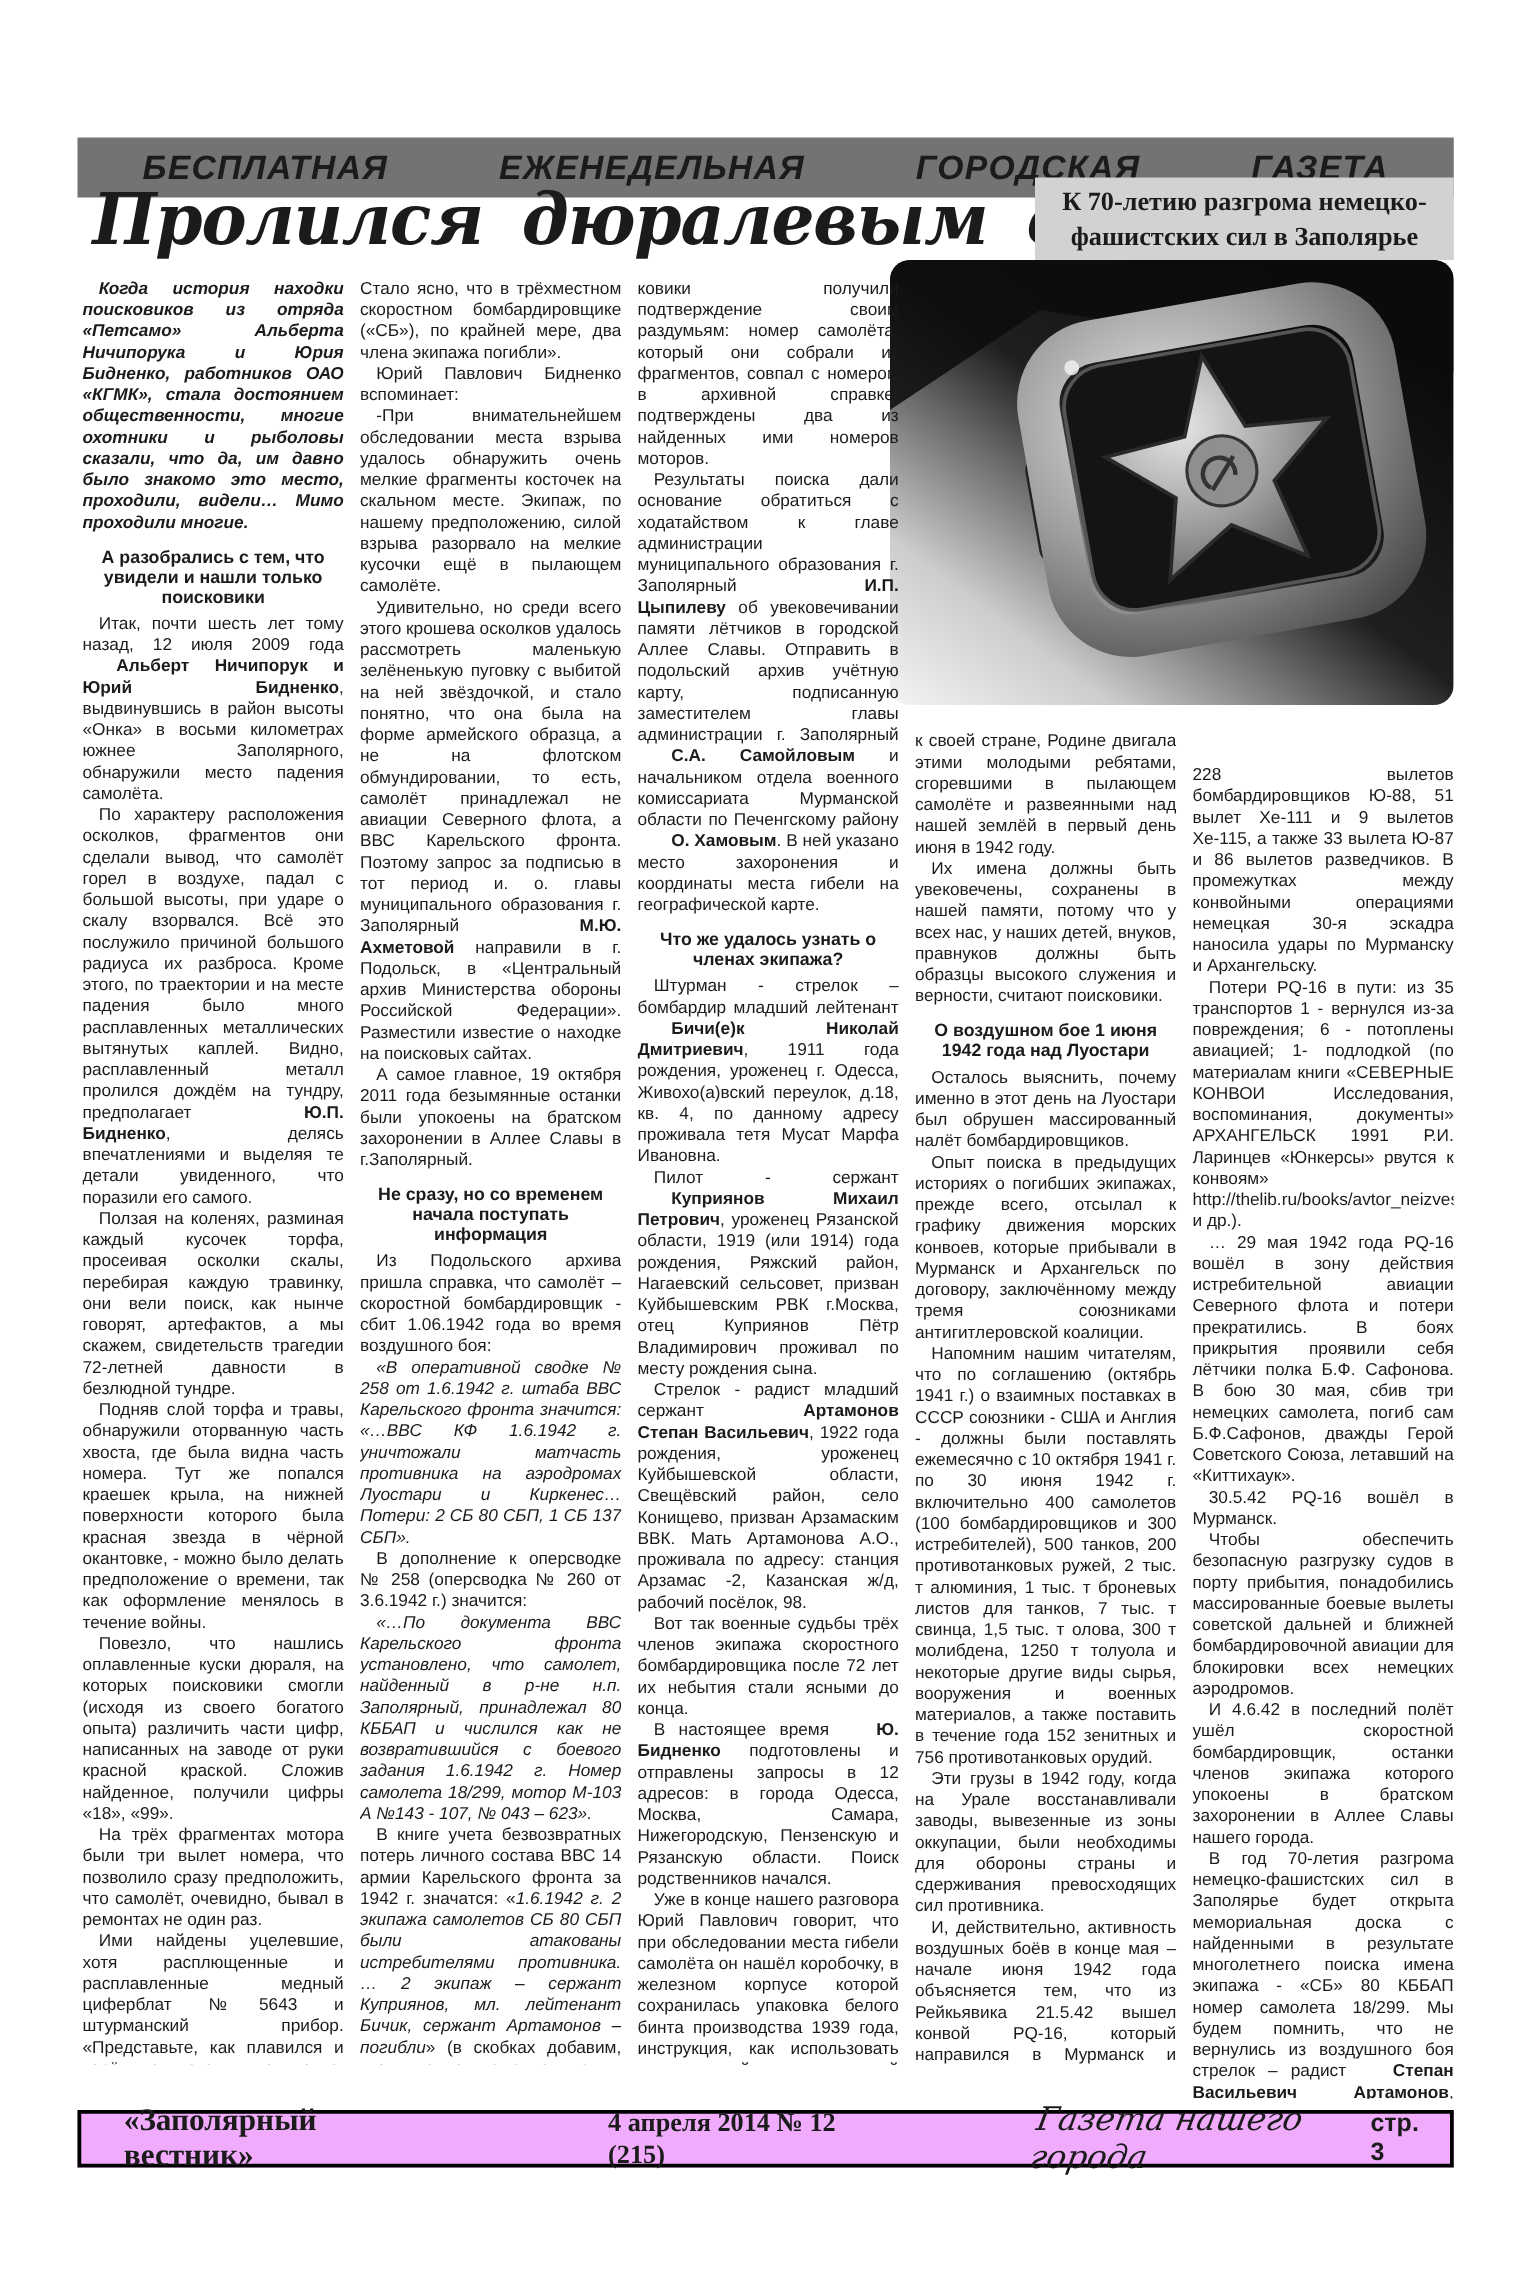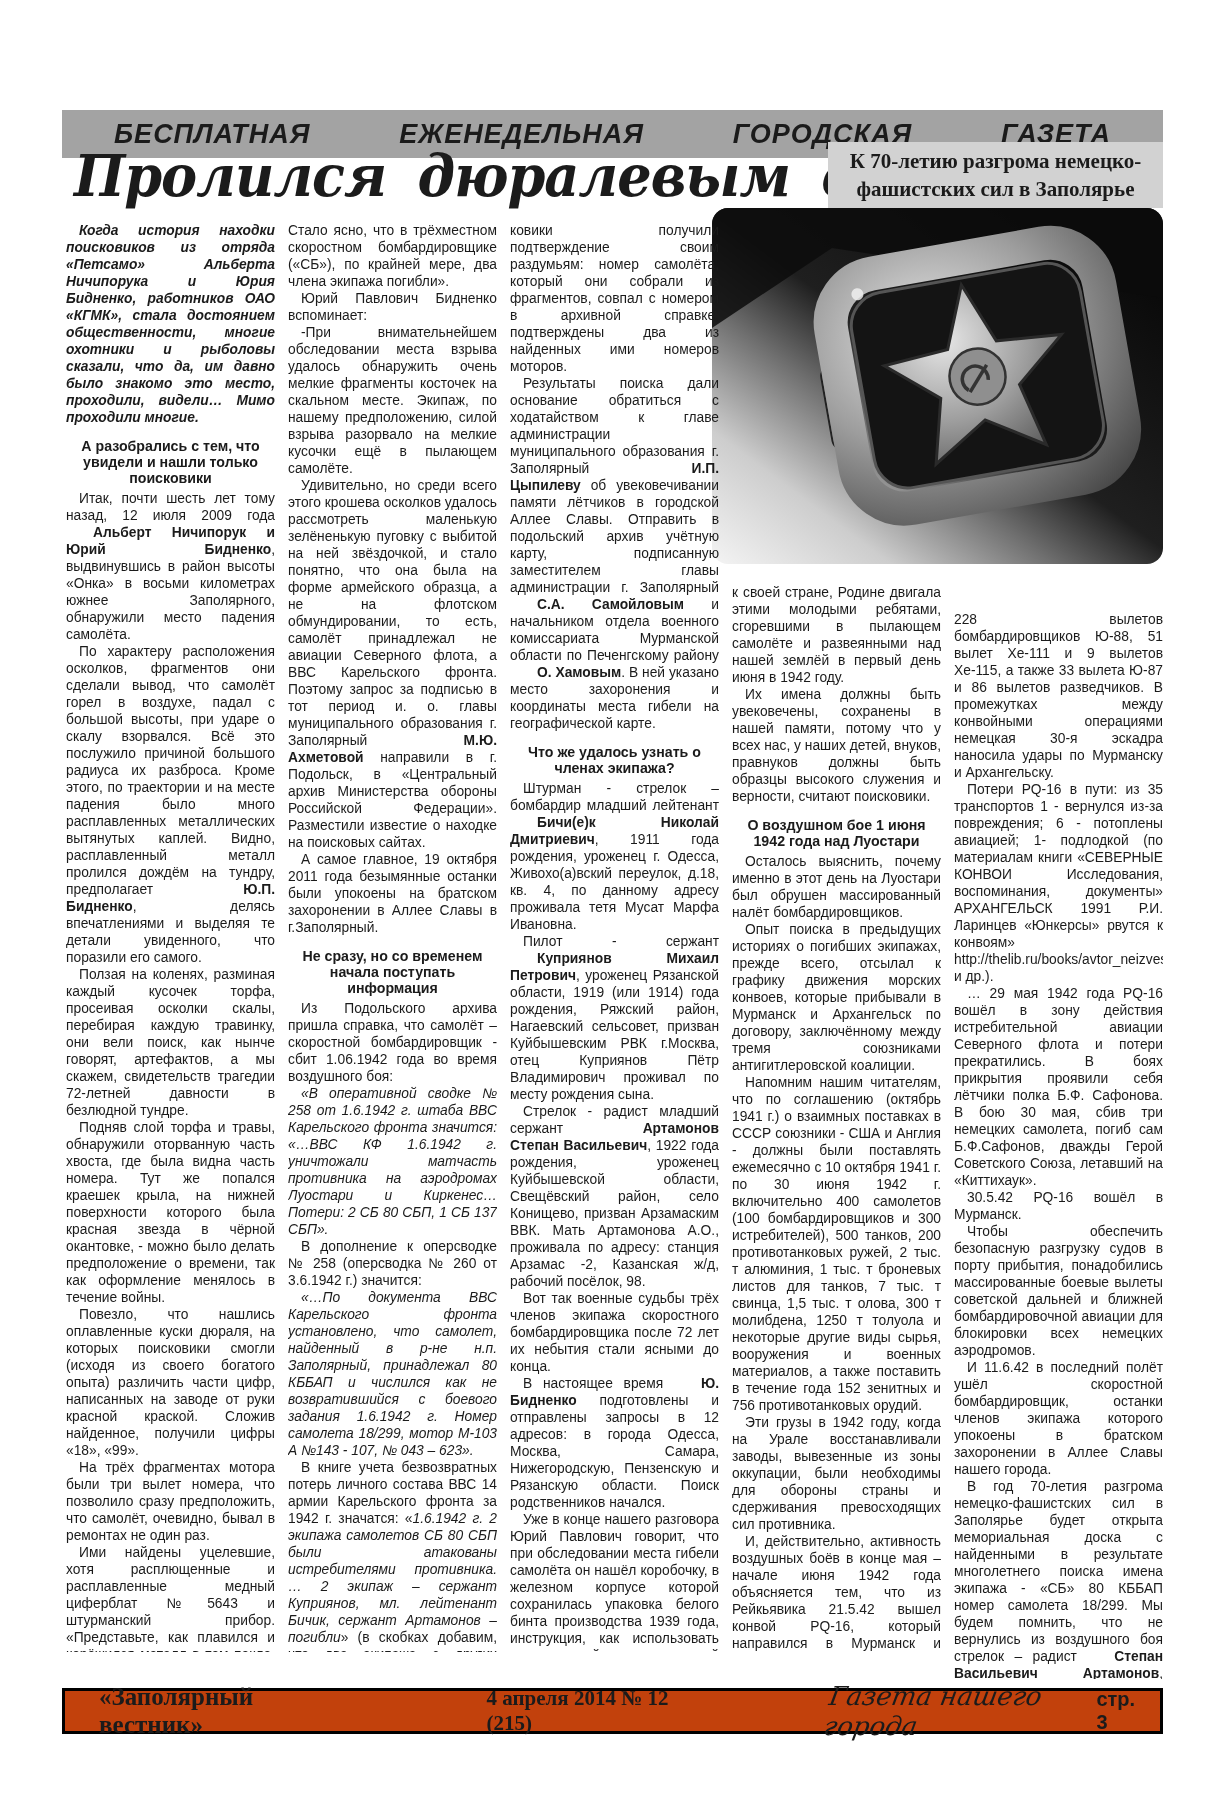--- a/index.html
+++ b/index.html
@@ -1,19 +1,19 @@
 <!DOCTYPE html>
 <html lang="ru"><head>
 <meta charset="utf-8">
 <style>
   html,body{margin:0;padding:0;background:#ffffff;}
   .page{position:relative;width:1215px;height:1820px;background:#fff;color:#1b1b1b;overflow:hidden;
         font-family:"Liberation Sans",sans-serif;}
   
-  .banner{position:absolute;left:62px;top:110px;width:1101px;height:48px;background:#a3a3a3;
+  .banner{position:absolute;left:62px;top:110px;width:1101px;height:48px;background:#737373;
           display:flex;align-items:center;justify-content:space-between;padding:16px 52px;box-sizing:border-box;}
   .banner span{font-style:italic;font-weight:bold;font-size:27px;letter-spacing:1px;
                font-family:"Liberation Sans",sans-serif;}
   .headline{position:absolute;left:74px;top:142px;margin:0;width:760px;white-space:nowrap;
             font-family:"DejaVu Serif",serif;font-style:italic;font-weight:bold;font-size:57px;
             letter-spacing:-1px;word-spacing:14px;transform:scaleX(.95);transform-origin:left top;}
   .badge{position:absolute;left:828px;top:142px;width:335px;height:66px;background:#d2d2d2;
          display:flex;align-items:center;justify-content:center;text-align:center;
          font-family:"Liberation Serif",serif;font-weight:bold;font-size:21px;line-height:1.35;
          padding:0 1px;box-sizing:border-box;}
@@ -30,21 +30,21 @@
   #col4{left:732px;top:584px;height:1068px;}
   #col5{left:954px;top:584px;height:1068px;margin-top:27px;}
   .col .p{text-indent:13px;}
   .col .cont{text-indent:0;}
   .col .lead{font-weight:bold;font-style:italic;text-indent:13px;}
   .col .h{font-weight:bold;text-align:center;text-indent:0;margin:12px 6px 4px;line-height:16px;font-size:14.2px;}
   .col .quote{font-style:italic;text-indent:13px;}
   .col b{font-weight:bold;padding-left:27px;}
   
   .footer{position:absolute;left:62px;top:1688px;width:1101px;height:46px;border:3px solid #000;
-          box-sizing:border-box;display:flex;align-items:center;background:#c2410c;}
+          box-sizing:border-box;display:flex;align-items:center;background:#f0abfc;}
   .f-name{font-family:"Liberation Serif",serif;font-size:25px;font-weight:600;margin-left:34px;}
   .f-date{font-family:"Liberation Serif",serif;font-size:21px;font-weight:bold;margin-left:160px;}
   .f-slogan{font-family:"DejaVu Serif",serif;font-style:italic;font-size:26px;
             transform:skewX(-10deg);margin-left:140px;}
   .f-page{font-family:"Liberation Sans",sans-serif;font-weight:bold;font-size:20px;
           margin-left:auto;margin-right:16px;}
 </style>
 </head>
 <body>
 
@@ -136,21 +136,21 @@
       <div class="p">Напомним нашим читателям, что по соглашению (октябрь 1941 г.) о взаимных поставках в СССР союзники - США и Англия - должны были поставлять ежемесячно с 10 октября 1941 г. по 30 июня 1942 г. включительно 400 самолетов (100 бомбардировщиков и 300 истребителей), 500 танков, 200 противотанковых ружей, 2 тыс. т алюминия, 1 тыс. т броневых листов для танков, 7 тыс. т свинца, 1,5 тыс. т олова, 300 т молибдена, 1250 т толуола и некоторые другие виды сырья, вооружения и военных материалов, а также поставить в течение года 152 зенитных и 756 противотанковых орудий.</div>
       <div class="p">Эти грузы в 1942 году, когда на Урале восстанавливали заводы, вывезенные из зоны оккупации, были необходимы для обороны страны и сдерживания превосходящих сил противника.</div>
       <div class="p">И, действительно, активность воздушных боёв в конце мая – начале июня 1942 года объясняется тем, что из Рейкьявика 21.5.42 вышел конвой PQ-16, который направился в Мурманск и Архангельск.</div>
     </div>
   <div class="col" id="col5">
       <div class="cont">228 вылетов бомбардировщиков Ю-88, 51 вылет Хе-111 и 9 вылетов Хе-115, а также 33 вылета Ю-87 и 86 вылетов разведчиков. В промежутках между конвойными операциями немецкая 30-я эскадра наносила удары по Мурманску и Архангельску.</div>
       <div class="p">Потери PQ-16 в пути: из 35 транспортов 1 - вернулся из-за повреждения; 6 - потоплены авиацией; 1- подлодкой (по материалам книги «СЕВЕРНЫЕ КОНВОИ Исследования, воспоминания, документы» АРХАНГЕЛЬСК 1991 Р.И. Ларинцев «Юнкерсы» рвутся к конвоям» http://thelib.ru/books/avtor_neizvesten/severnie_konvoi_issledovaniya_ и др.).</div>
       <div class="p">… 29 мая 1942 года PQ-16 вошёл в зону действия истребительной авиации Северного флота и потери прекратились. В боях прикрытия проявили себя лётчики полка Б.Ф. Сафонова. В бою 30 мая, сбив три немецких самолета, погиб сам Б.Ф.Сафонов, дважды Герой Советского Союза, летавший на «Киттихаук».</div>
       <div class="p">30.5.42 PQ-16 вошёл в Мурманск.</div>
       <div class="p">Чтобы обеспечить безопасную разгрузку судов в порту прибытия, понадобились массированные боевые вылеты советской дальней и ближней бомбардировочной авиации для блокировки всех немецких аэродромов.</div>
-      <div class="p">И 11.6.42 в последний полёт ушёл скоростной бомбардировщик, останки членов экипажа которого упокоены в братском захоронении в Аллее Славы нашего города.</div>
+      <div class="p">И 4.6.42 в последний полёт ушёл скоростной бомбардировщик, останки членов экипажа которого упокоены в братском захоронении в Аллее Славы нашего города.</div>
       <div class="p">В год 70-летия разгрома немецко-фашистских сил в Заполярье будет открыта мемориальная доска с найденными в результате многолетнего поиска имена экипажа - «СБ» 80 КББАП номер самолета 18/299. Мы будем помнить, что не вернулись из воздушного боя стрелок – радист <b>Степан Васильевич Артамонов</b>, стрелок – бомбардир , пилот .</div>
     </div>
 
   <div class="footer">
     <span class="f-name">«Заполярный вестник»</span>
     <span class="f-date">4 апреля 2014 № 12 (215)</span>
     <span class="f-slogan">Газета нашего города</span>
     <span class="f-page">стр. 3</span>
   </div>
 

